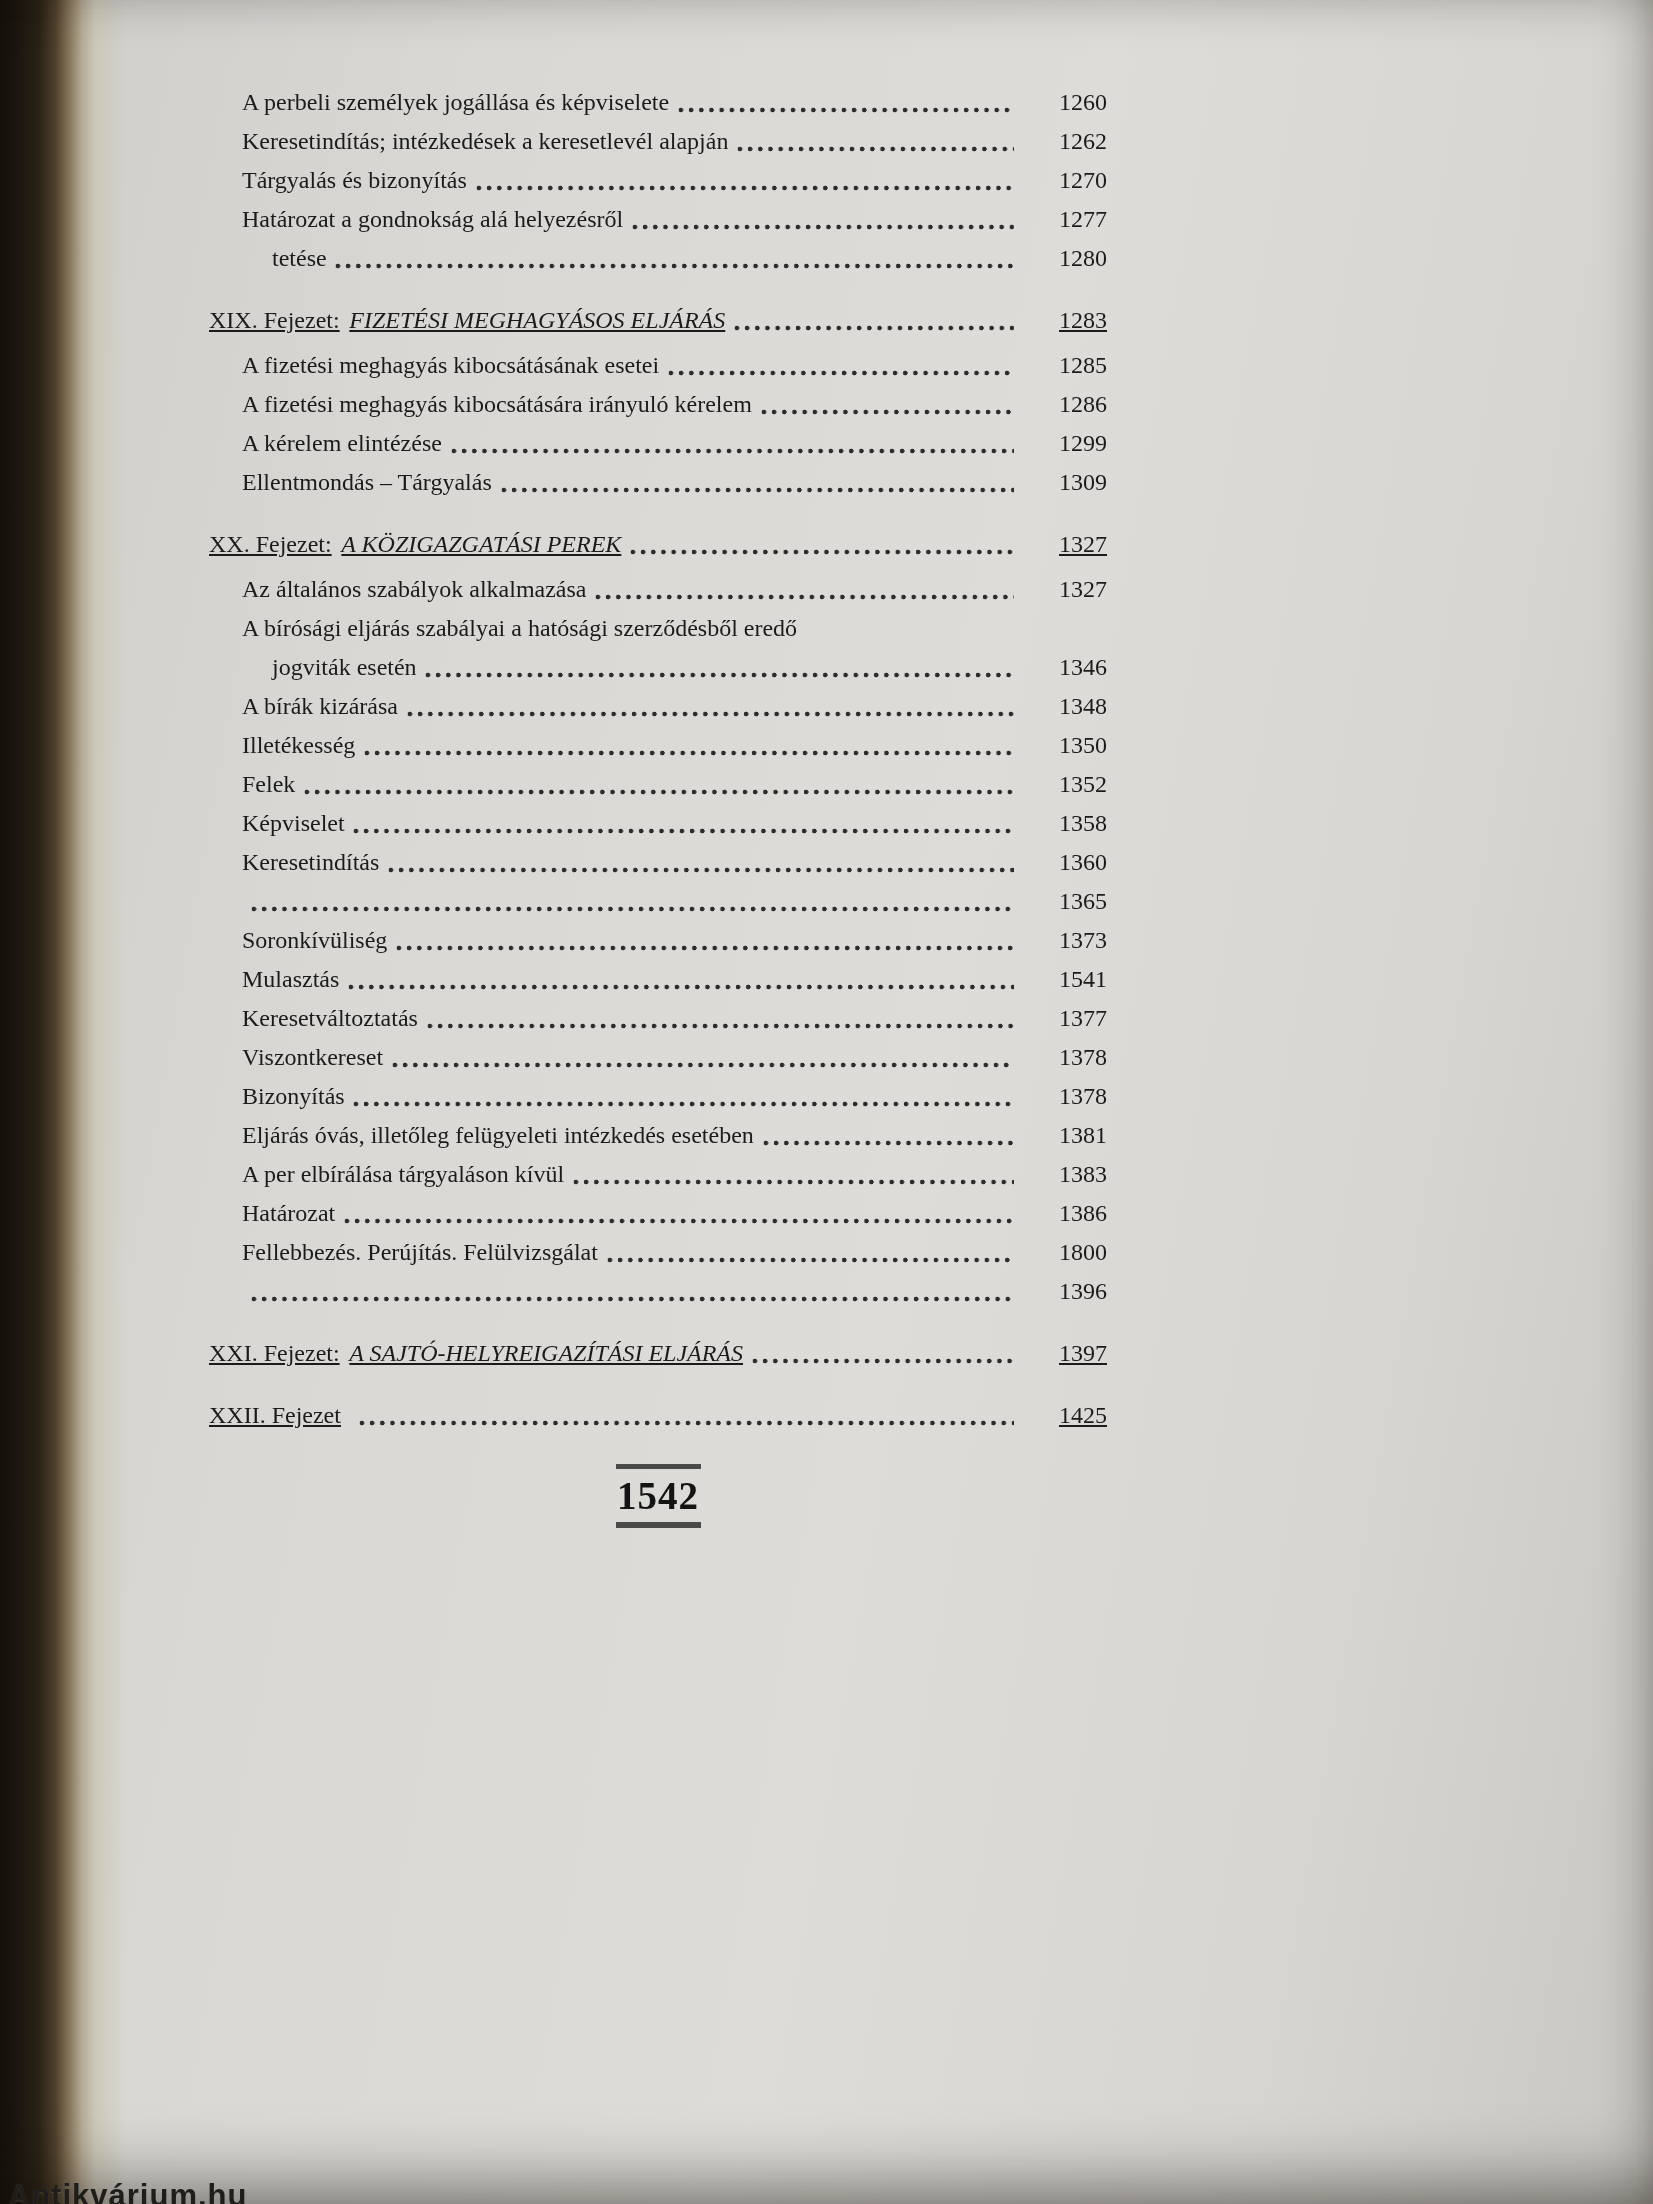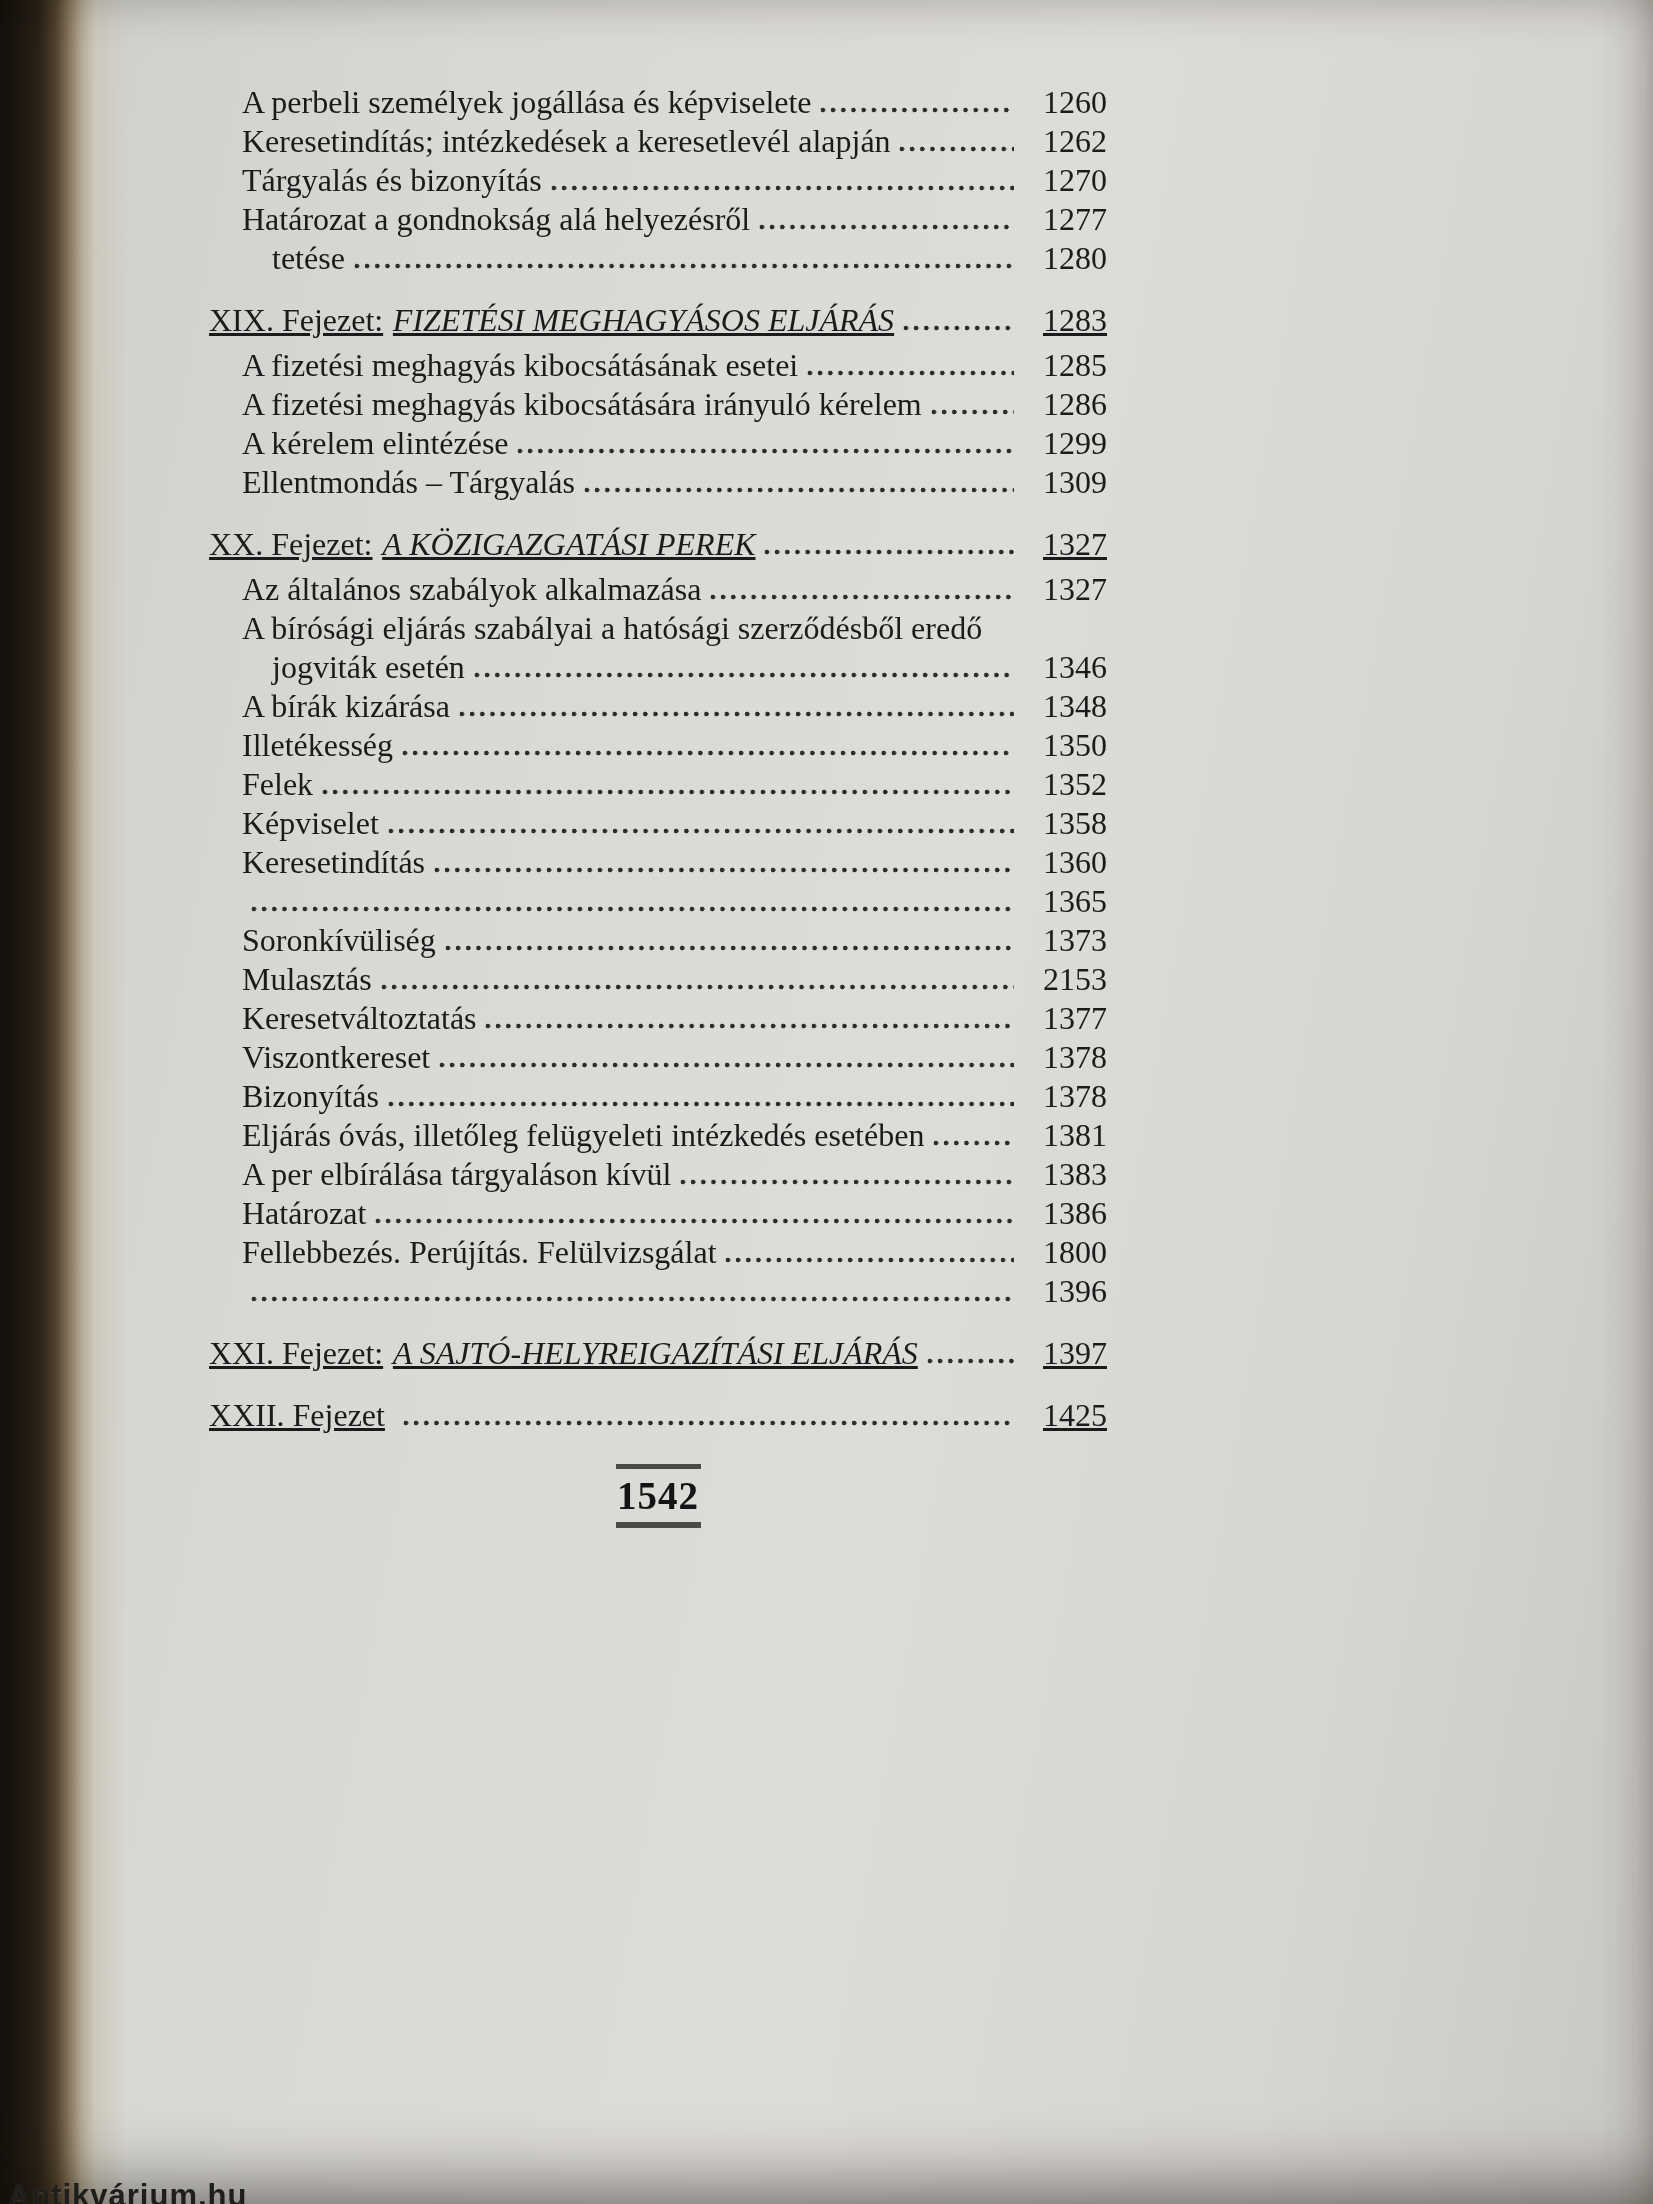--- a/index.html
+++ b/index.html
@@ -35,21 +35,21 @@
       inset 0 34px 49px -34px rgba(20,15,8,0.22),
       inset -39px 0 58px -39px rgba(20,15,8,0.28);
   }
   .page { position: absolute; inset: 0; }
   .content {
     position: absolute;
     left: 209px;
     top: 83px;
     width: 898px;
   }
-  .toc-item { font-size: 32px; line-height: 39px; }
+  .toc-item { font-size: 24px; line-height: 39px; }
   .toc-item.entry { padding-left: 33px; }
   .toc-item.chapter { padding-left: 0; margin-top: 23px; margin-bottom: 5.8px; text-decoration: underline; }
   .entry-row { display: flex; align-items: baseline; }
   .entry-row.cont { padding-left: 30px; }
   .entry-line-first { white-space: nowrap; }
   .entry-label, .chapter-prefix, .chapter-title { white-space: nowrap; }
   .chapter-title { font-style: italic; margin-left: 9.7px; }
   .dots {
     flex: 1;
     min-width: 17.5px;
@@ -241,21 +241,21 @@
             <div class="entry-row">
               <span class="entry-label">Soronkívüliség</span>
               <span class="dots"></span>
               <span class="page-num">1373</span>
             </div>
           </div>
           <div class="toc-item entry">
             <div class="entry-row">
               <span class="entry-label">Mulasztás</span>
               <span class="dots"></span>
-              <span class="page-num">2153</span>
+              <span class="page-num">1541</span>
             </div>
           </div>
           <div class="toc-item entry">
             <div class="entry-row">
               <span class="entry-label">Keresetváltoztatás</span>
               <span class="dots"></span>
               <span class="page-num">1377</span>
             </div>
           </div>
           <div class="toc-item entry">

